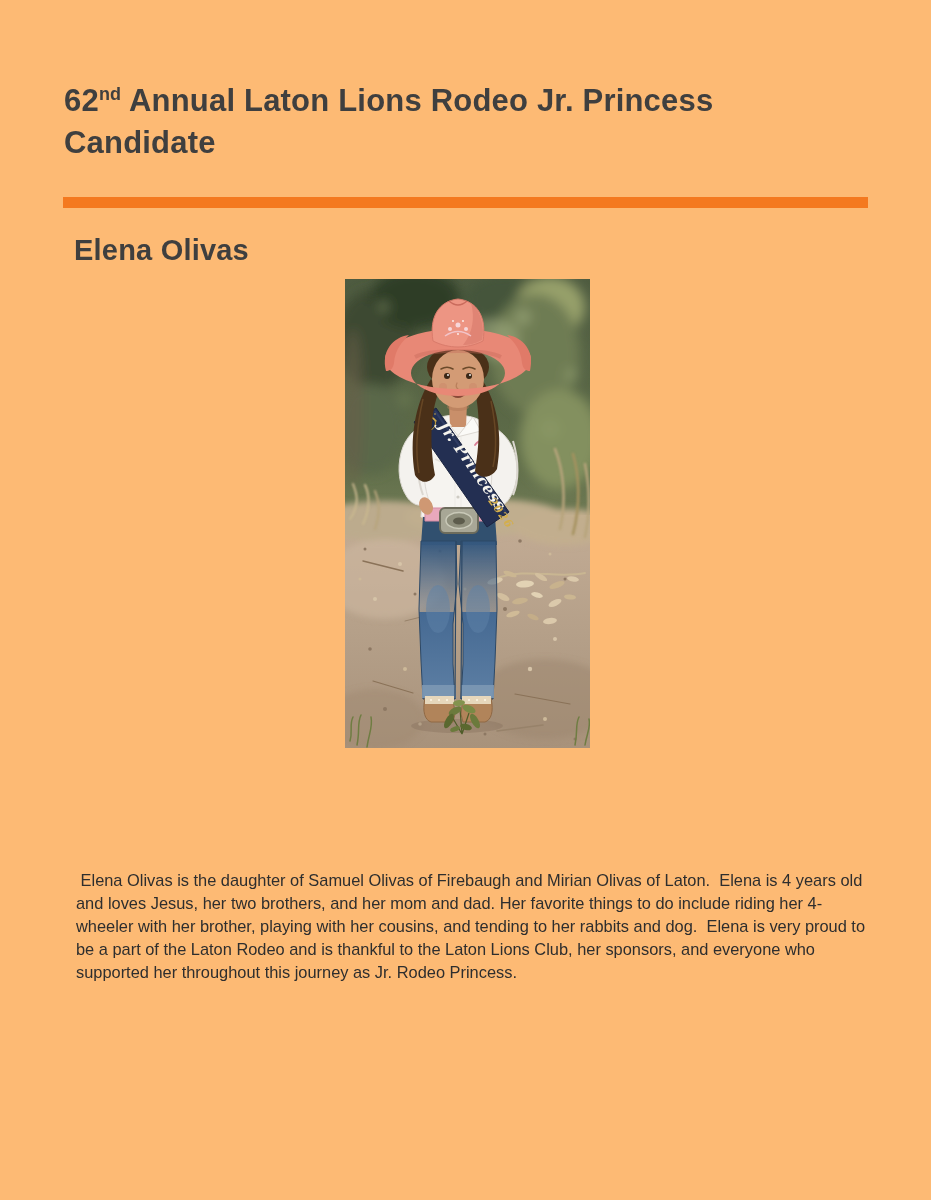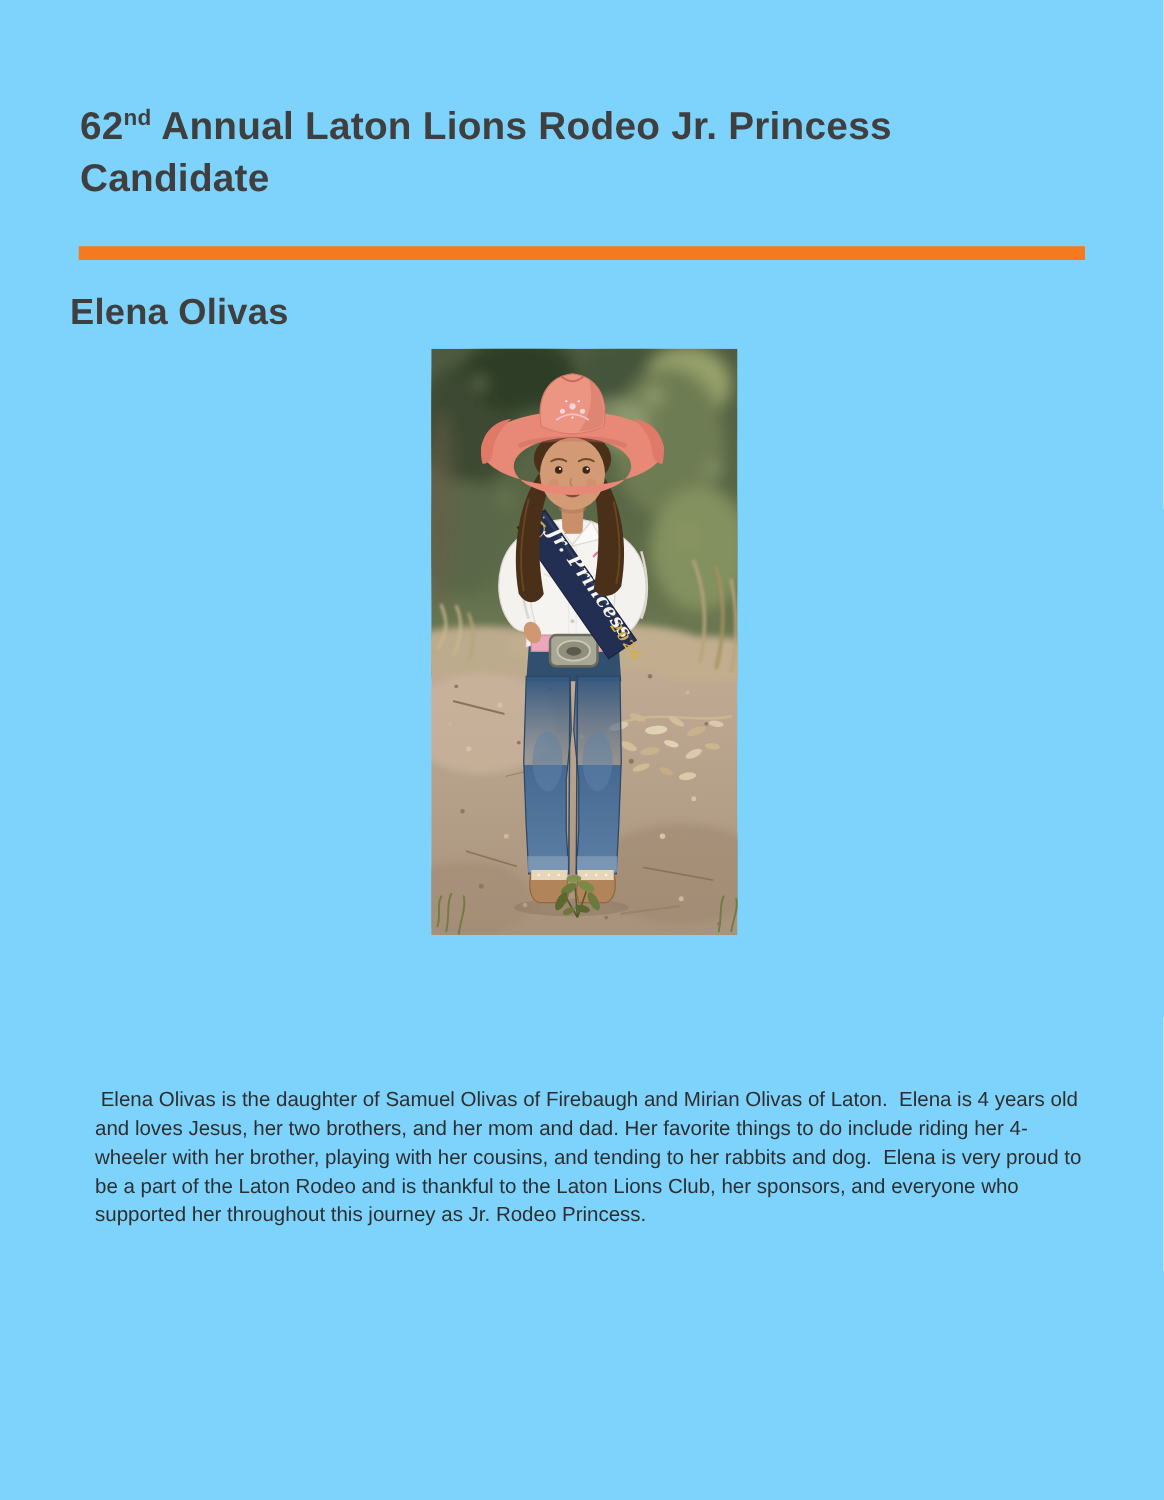--- a/index.html
+++ b/index.html
@@ -1,29 +1,29 @@
 <!DOCTYPE html>
 <html><head>
 <meta charset="utf-8">
 <style>
   html,body{margin:0;padding:0;background:#ffffff;}
   .page{
-    position:relative;width:931px;height:1200px;background:#7dd3fc;overflow:hidden;
+    position:relative;width:931px;height:1200px;background:#fdba74;overflow:hidden;
     font-family:"Liberation Sans", sans-serif;color:#3f3f3f;
   }
   .doc-title{
     position:absolute;left:64px;top:80px;width:800px;margin:0;
     font-size:31px;line-height:42px;font-weight:bold;color:#3f3f3f;letter-spacing:.2px;
   }
   .doc-title sup{font-size:18px;line-height:0;vertical-align:super;}
   .accent-bar{
     position:absolute;left:63px;top:197px;width:805px;height:11px;background:#f4791f;
   }
   .candidate-name{
-    position:absolute;left:56px;top:234px;width:700px;margin:0;
+    position:absolute;left:74px;top:234px;width:700px;margin:0;
     font-size:29px;font-weight:bold;color:#3f3f3f;letter-spacing:.2px;
   }
   .photo-figure{
     position:absolute;left:345px;top:279px;width:245px;height:469px;margin:0;
   }
   .photo-figure svg{display:block;width:245px;height:469px;}
   .bio{
     position:absolute;left:64px;top:857px;width:795px;margin:12px;
     font-size:16.4px;line-height:23px;color:#2e2e2e;white-space:pre-wrap;
   }

